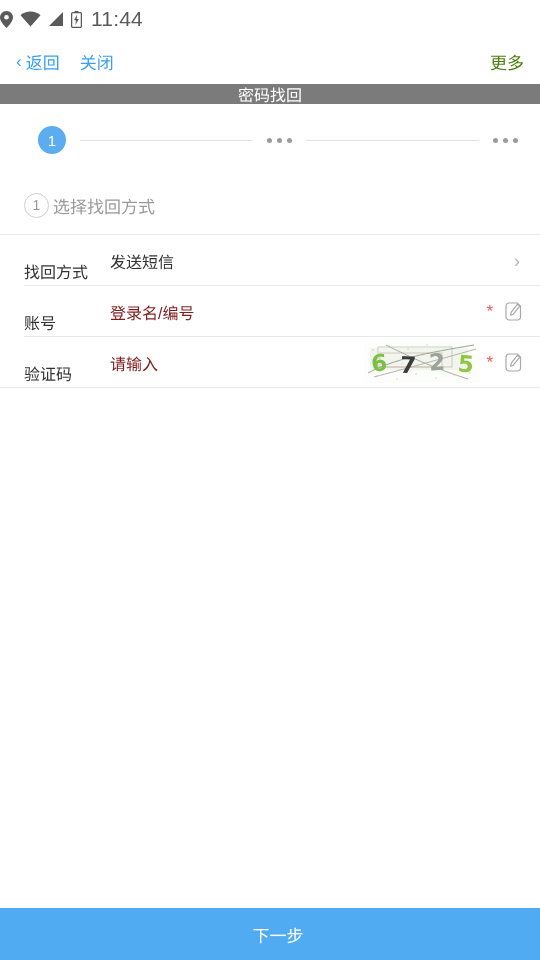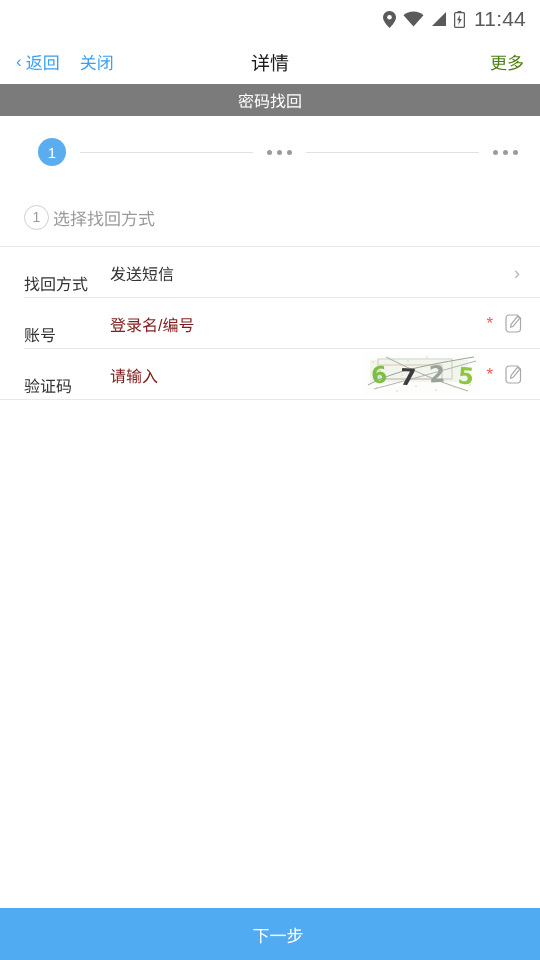--- a/index.html
+++ b/index.html
@@ -15,21 +15,20 @@
     color: #333333;
     overflow: hidden;
     position: relative;
   }
 
   
   .status-bar {
     height: 38px;
     display: flex;
     align-items: center;
-    justify-content: flex-end;
     padding: 0 14px 0 0;
     background: #ffffff;
   }
   .status-icons {
     display: flex;
     align-items: center;
     gap: 7px;
   }
   .status-icons svg { display: block; }
   .status-time {
@@ -85,21 +84,21 @@
   .nav-more {
     margin-left: auto;
     color: #4d7c0f;
     font-size: 17px;
     cursor: pointer;
     z-index: 2;
   }
 
   
   .sub-title-band {
-    height: 32px;
+    height: 20px;
     background: #7b7b7b;
     color: #ffffff;
     display: flex;
     align-items: center;
     justify-content: center;
     font-size: 16px;
     font-family: Liberation Serif, serif;
   }
 
   
@@ -307,21 +306,20 @@
   </div>
 
   <div class="nav-bar">
     <div class="nav-left">
       <div class="nav-back">
         <span class="chev">‹</span>
         <span>返回</span>
       </div>
       <div class="nav-close">关闭</div>
     </div>
-    <div class="nav-title">详情</div>
     <div class="nav-more">更多</div>
   </div>
 
   <div class="sub-title-band">
     <span>密码找回</span>
   </div>
 
   <div class="stepper">
     <div class="step-circle">1</div>
     <div class="step-line"></div>

